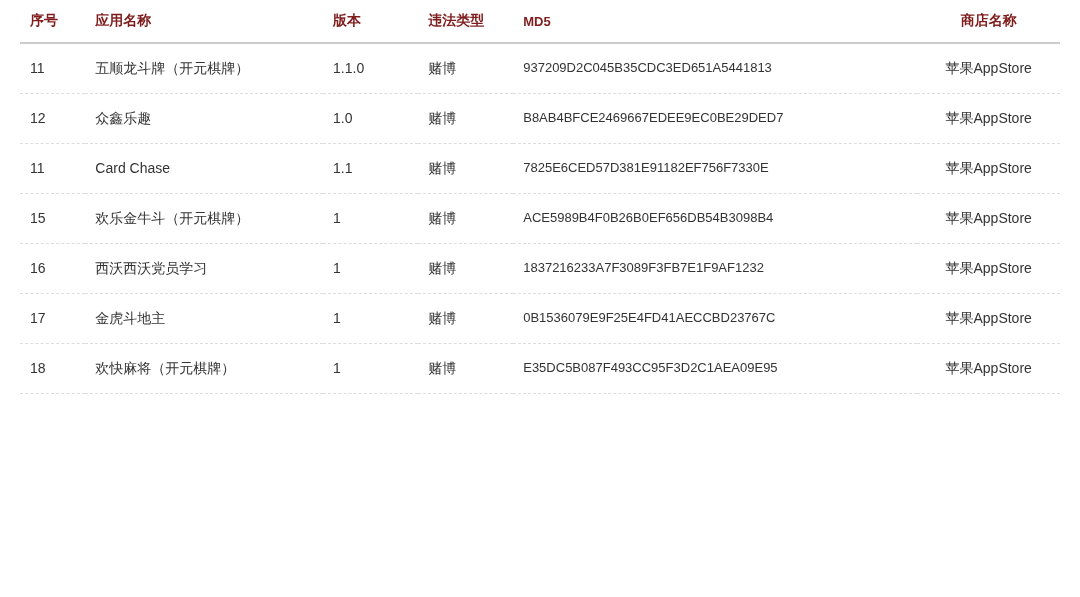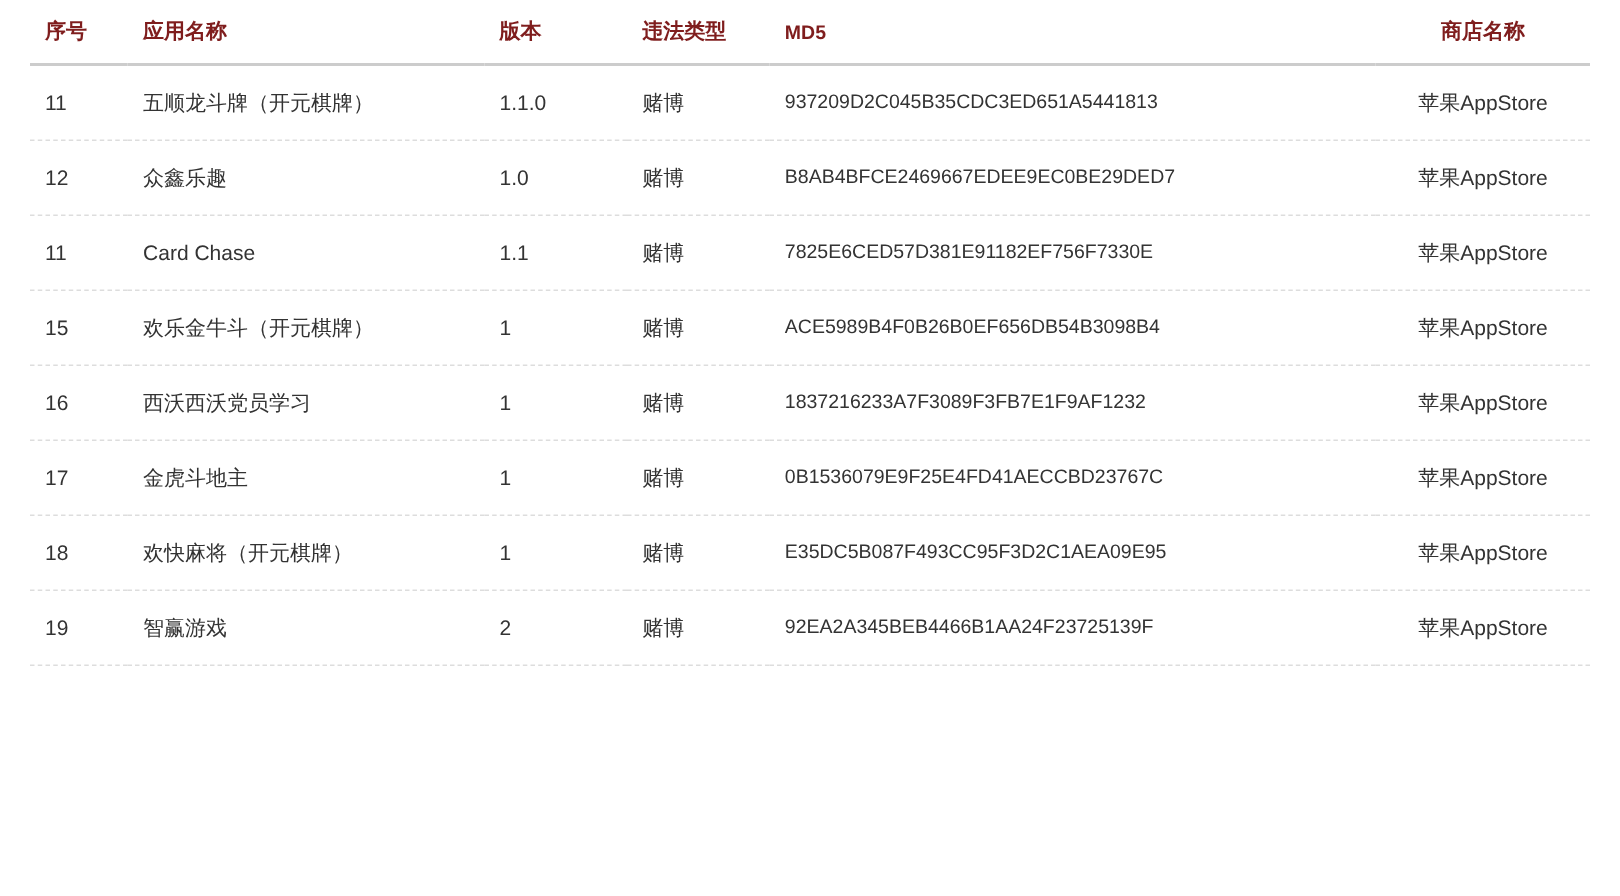--- a/index.html
+++ b/index.html
@@ -119,23 +119,15 @@
           <td class="col-store">苹果AppStore</td>
         </tr>
         <tr>
           <td class="col-index">18</td>
           <td class="col-name">欢快麻将（开元棋牌）</td>
           <td class="col-version">1</td>
           <td class="col-type">赌博</td>
           <td class="col-md5">E35DC5B087F493CC95F3D2C1AEA09E95</td>
           <td class="col-store">苹果AppStore</td>
         </tr>
-        <tr>
-          <td class="col-index">19</td>
-          <td class="col-name">智赢游戏</td>
-          <td class="col-version">2</td>
-          <td class="col-type">赌博</td>
-          <td class="col-md5">92EA2A345BEB4466B1AA24F23725139F</td>
-          <td class="col-store">苹果AppStore</td>
-        </tr>
       </tbody>
   </table>
 </div>
 
 </body></html>

